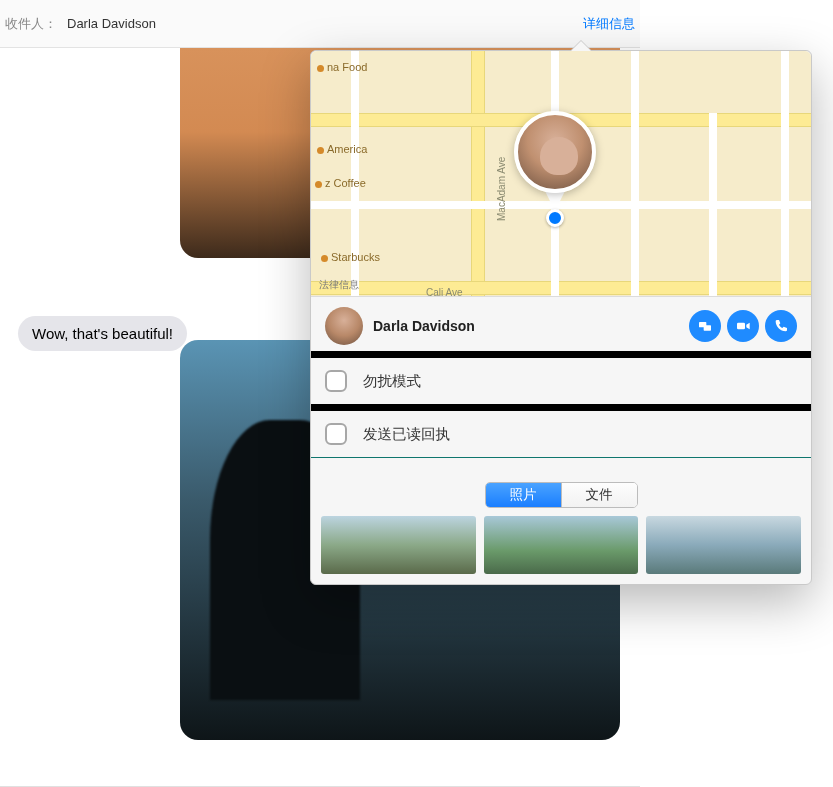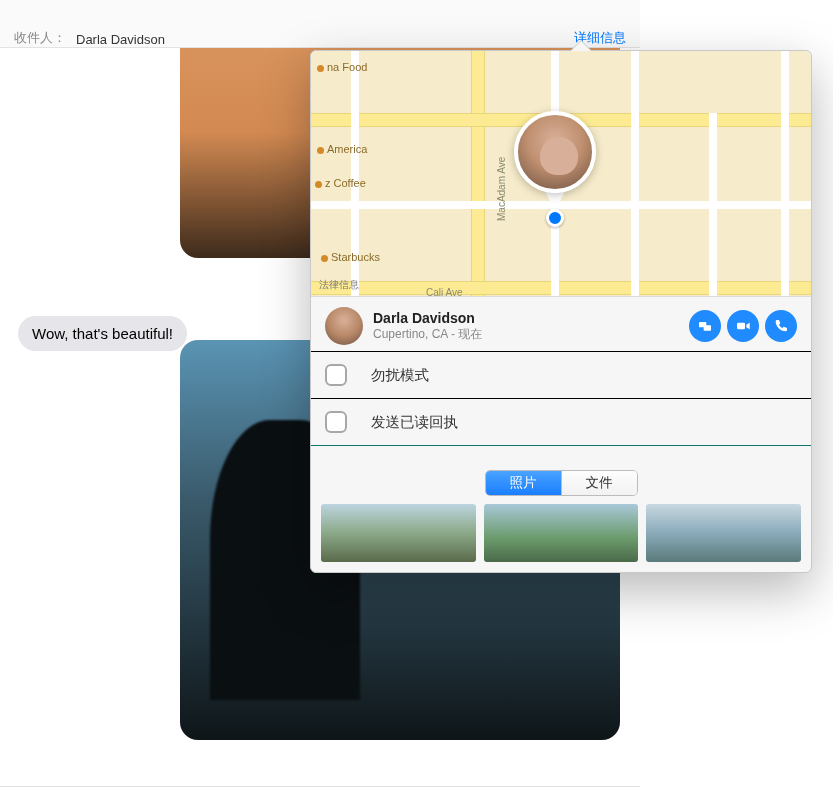--- a/index.html
+++ b/index.html
@@ -14,22 +14,22 @@
   .messages-window {
     position: relative;
     width: 640px;
     height: 787px;
     background: #fff;
     border-bottom: 1px solid #e0e0e0;
   }
   .header-bar {
     height: 48px;
     display: flex;
-    align-items: flex-end;
-    padding: 0 14px;
+    align-items: center;
+    padding: 0 5px;
     border-bottom: 1px solid #e3e3e3;
     background: rgba(250,250,250,0.9);
   }
   .recipient-label {
     color: #888;
     font-size: 13px;
     margin-right: 10px;
   }
   .recipient-name {
     color: #333;
@@ -215,22 +215,22 @@
     align-items: center;
     justify-content: center;
     cursor: pointer;
   }
   .circle-btn svg { width: 16px; height: 16px; fill: #fff; }
 
   .pref-row {
     display: flex;
     align-items: center;
     padding: 12px 14px;
-    border-top: 1px solid #000000;
-    gap: 24px;
+    border-top: 7px solid #000000;
+    gap: 16px;
   }
   .checkbox {
     width: 22px; height: 22px;
     border: 2px solid #a7a7a7;
     border-radius: 6px;
     background: #fff;
     cursor: pointer;
   }
   .pref-label { font-size: 14.5px; color: #333; }
 
@@ -321,21 +321,20 @@
       <div class="avatar-lg"></div>
       <div class="pin-stem"></div>
       <div class="pin-dot"></div>
     </div>
   </div>
 
   <div class="contact-row">
     <div class="avatar-sm"></div>
     <div class="contact-info">
       <div class="contact-name">Darla Davidson</div>
-      <div class="contact-loc">Cupertino, CA - 现在</div>
     </div>
     <div class="action-btns">
       <div class="circle-btn">
         <svg viewBox="0 0 24 24">
             <rect x="3" y="6" width="11" height="8" rx="1"></rect>
             <rect x="10" y="11" width="11" height="8" rx="1"></rect>
           </svg>
       </div>
       <div class="circle-btn">
         <svg viewBox="0 0 24 24">

